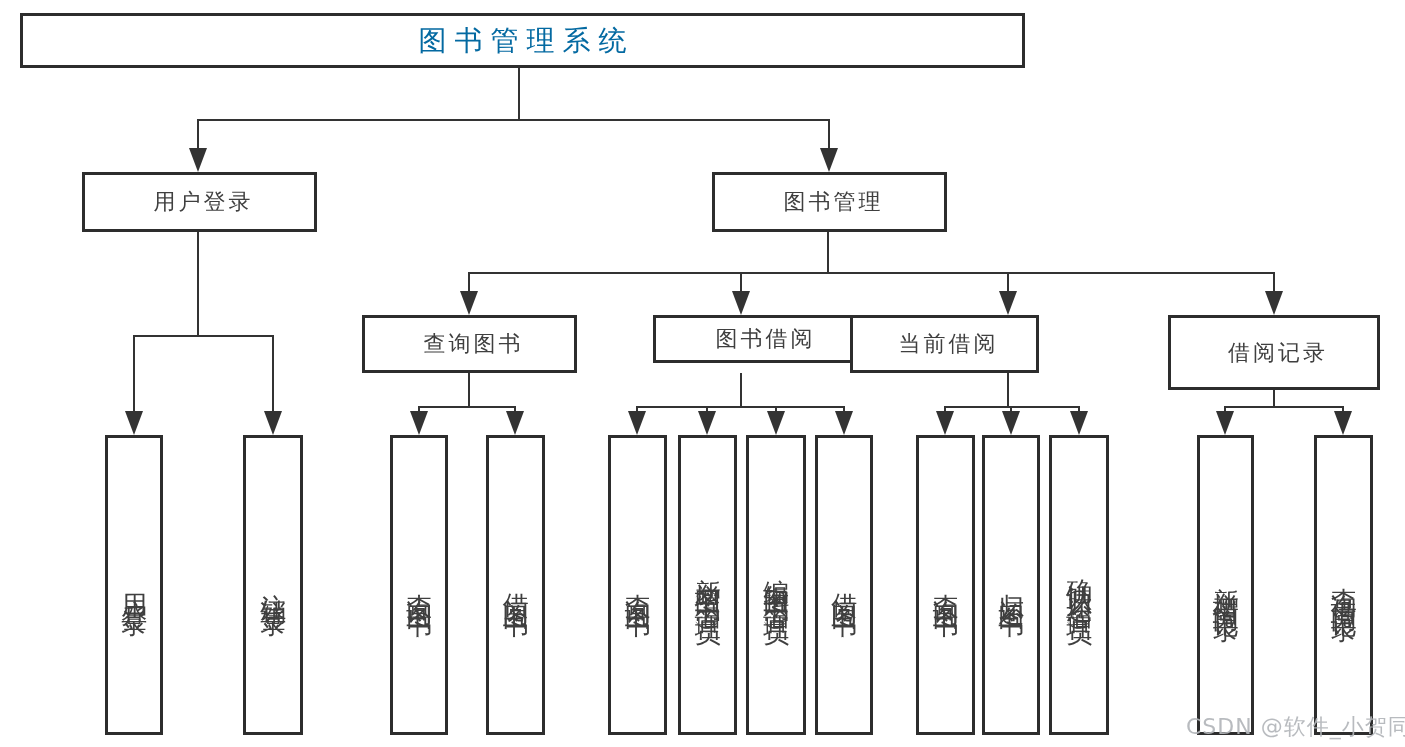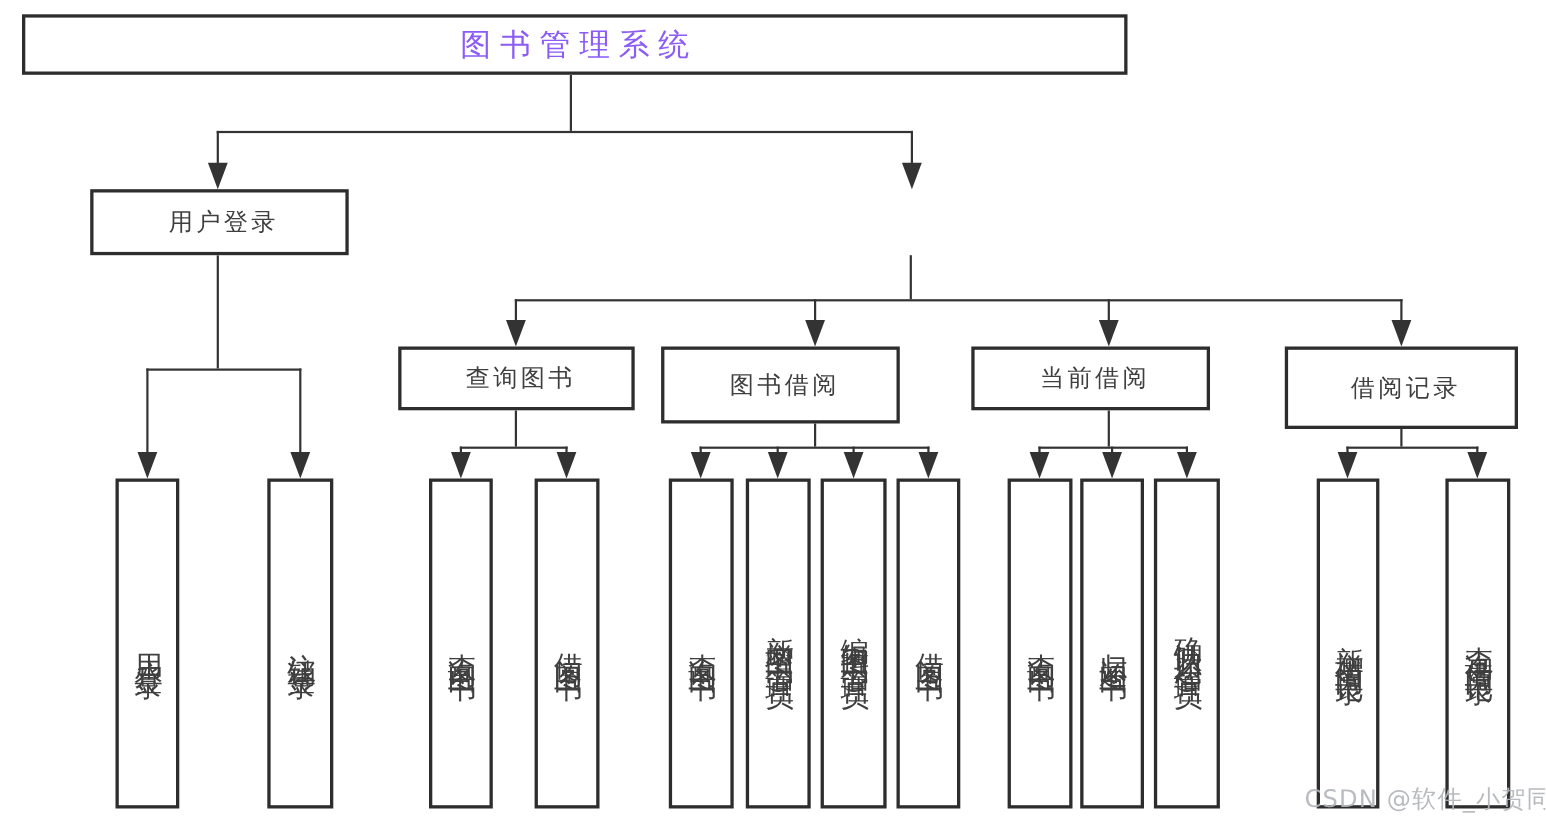--- a/index.html
+++ b/index.html
@@ -7,21 +7,21 @@
   html,body { background:#ffffff; }
   .stage {
     position:relative; width:1405px; height:747px; background:#ffffff;
     font-family:"DejaVu Sans", sans-serif; overflow:hidden; color:#3a3a3a;
   }
   .box {
     position:absolute; background:#ffffff; border:3px solid #2d2d2d;
     display:flex; align-items:center; justify-content:center; text-align:center;
     z-index:2;
   }
-  .hbox-title { font-size:28px; letter-spacing:8px; color:#8b5cf6; }
+  .hbox-title { font-size:28px; letter-spacing:8px; color:#0369a1; }
   .hbox { font-size:22px; letter-spacing:3px; color:#3f3f3f; }
   .hbox span, .hbox-title span { text-indent:8px; white-space:nowrap; }
   .vbox { font-size:26px; color:#3f3f3f; }
   .vtext {
     writing-mode:vertical-rl; text-orientation:mixed;
     letter-spacing:6px; line-height:1.05; white-space:nowrap;
   }
   .vline { position:absolute; width:2px; background:#333333; z-index:1; }
   .hline { position:absolute; height:2px; background:#333333; z-index:1; }
   .arr {
@@ -41,30 +41,33 @@
 <div class="stage">
 
   <div class="box hbox-title" style="left:20px; top:13px; width:1005px; height:55px;">
     <span>图书管理系统</span>
   </div>
 
   <div class="box hbox" style="left:82px; top:172px; width:235px; height:60px;">
     <span>用户登录</span>
   </div>
 
+  <div class="box hbox" style="left:712px; top:172px; width:235px; height:60px;">
+    <span>图书管理</span>
+  </div>
 
   <div class="box hbox" style="left:362px; top:315px; width:215px; height:58px;">
     <span>查询图书</span>
   </div>
 
-  <div class="box hbox" style="left:601px; top:315px; width:217px; height:70px;">
+  <div class="box hbox" style="left:653px; top:315px; width:217px; height:48px;">
     <span>图书借阅</span>
   </div>
 
-  <div class="box hbox" style="left:883px; top:315px; width:217px; height:58px;">
+  <div class="box hbox" style="left:850px; top:315px; width:189px; height:58px;">
     <span>当前借阅</span>
   </div>
 
   <div class="box hbox" style="left:1168px; top:315px; width:212px; height:75px;">
     <span>借阅记录</span>
   </div>
 
   <div class="box vbox" style="left:105px; top:435px; width:58px; height:300px;">
     <span class="vtext">用户登录</span>
   </div>

